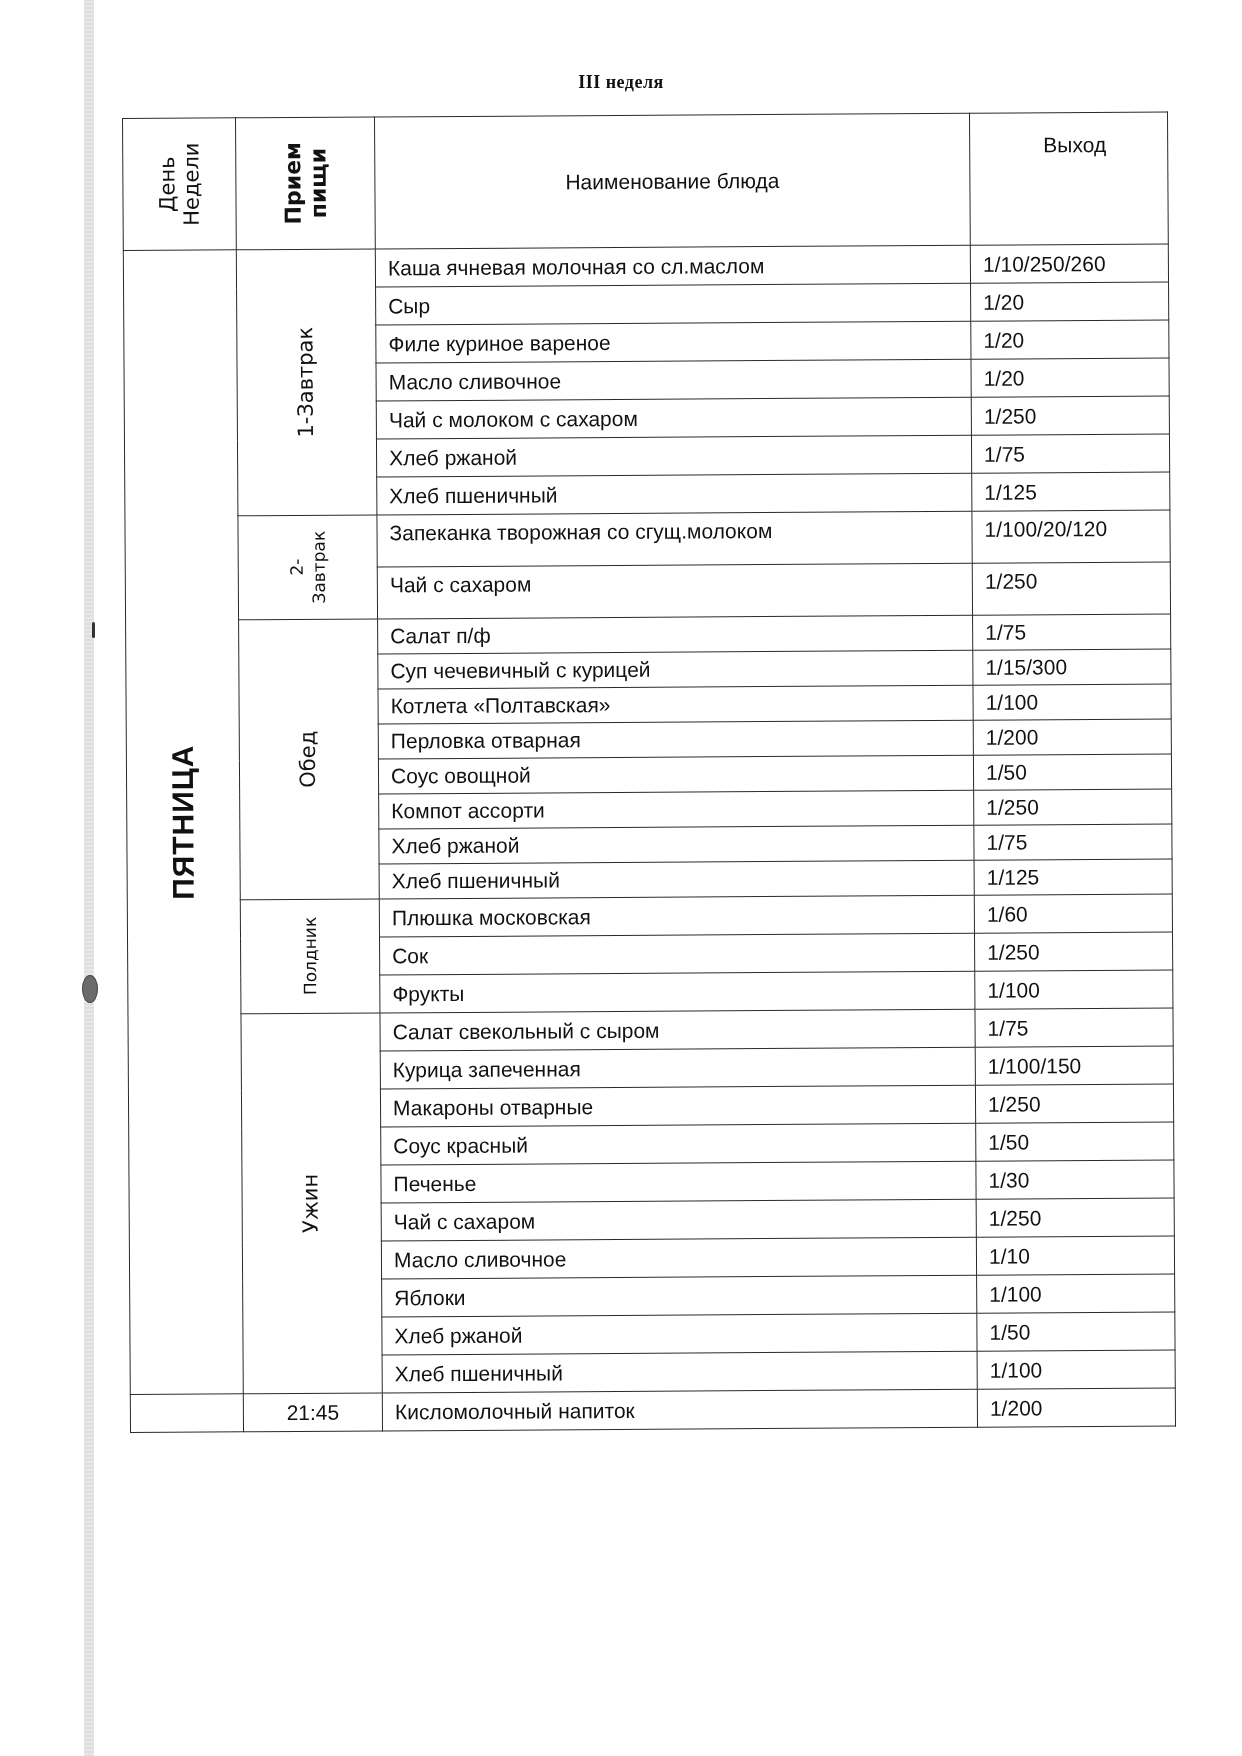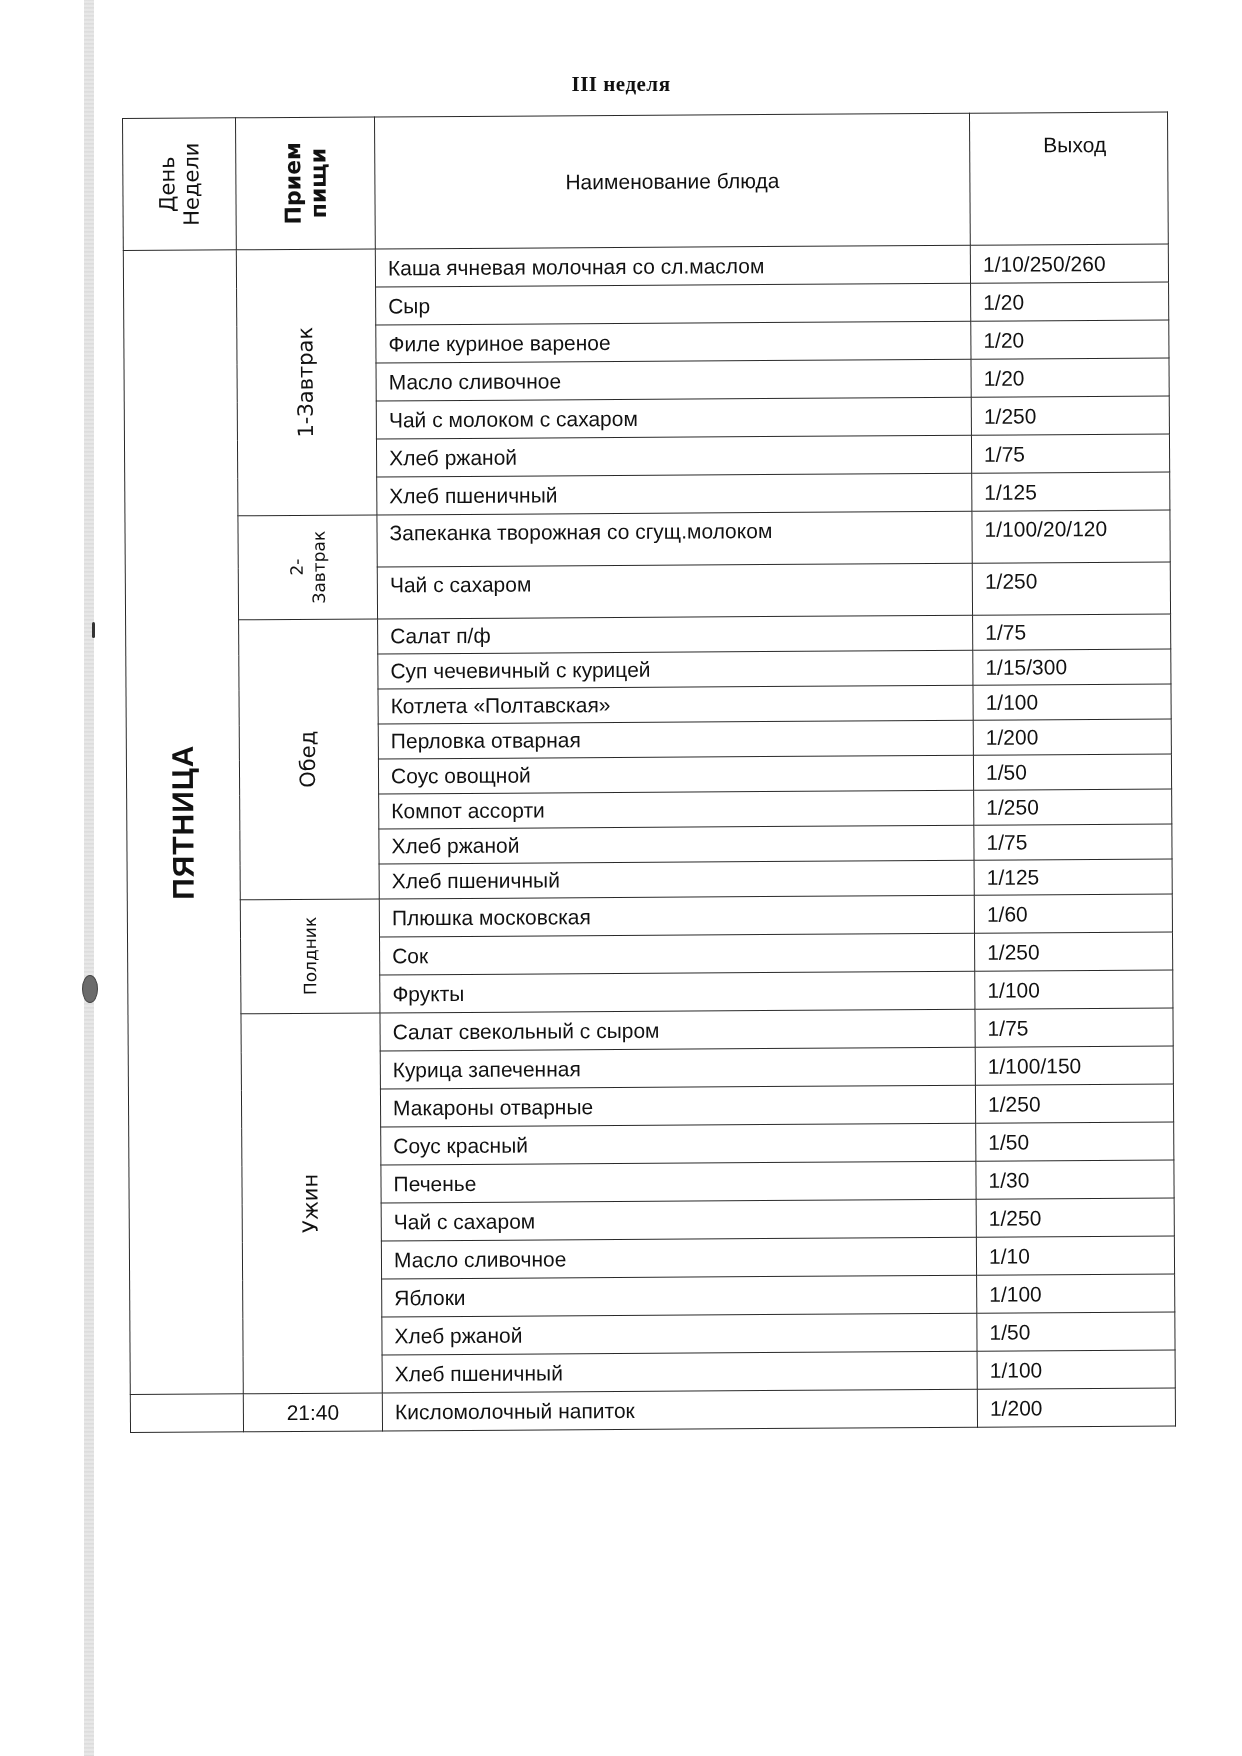--- a/index.html
+++ b/index.html
@@ -22,21 +22,21 @@
       border-radius: 50%; background: #6b6b6b; border: 1px solid #444;
     }
     .tick-mark {
       position: absolute; left: 92px; top: 622px; width: 3px; height: 16px;
       background: #333; border-radius: 2px;
     }
     .title {
       position: absolute; left: 0; width: 1242px; top: 72px;
       text-align: center;
       font-family: "Liberation Serif", serif;
-      font-weight: bold; font-size: 21px; letter-spacing: 0.5px;
+      font-weight: bold; font-size: 18px; letter-spacing: 0.5px;
     }
     table.menu {
       position: absolute; left: 122px; top: 118px;
       width: 1045px;
       border-collapse: collapse;
       table-layout: fixed;
       transform: rotate(-0.35deg);
       transform-origin: top left;
     }
     table.menu td, table.menu th {
@@ -268,18 +268,18 @@
       <td class="dish">Хлеб ржаной</td>
       <td class="out">1/50</td>
     </tr>
     <tr class="r">
       <td class="dish">Хлеб пшеничный</td>
       <td class="out">1/100</td>
     </tr>
 
     <tr class="r">
       <td></td>
-      <td class="evening-time">21:40</td>
+      <td class="evening-time">21:45</td>
       <td class="dish">Кисломолочный напиток</td>
       <td class="out">1/200</td>
     </tr>
   </tbody>
 </table>
 
 </body></html>

